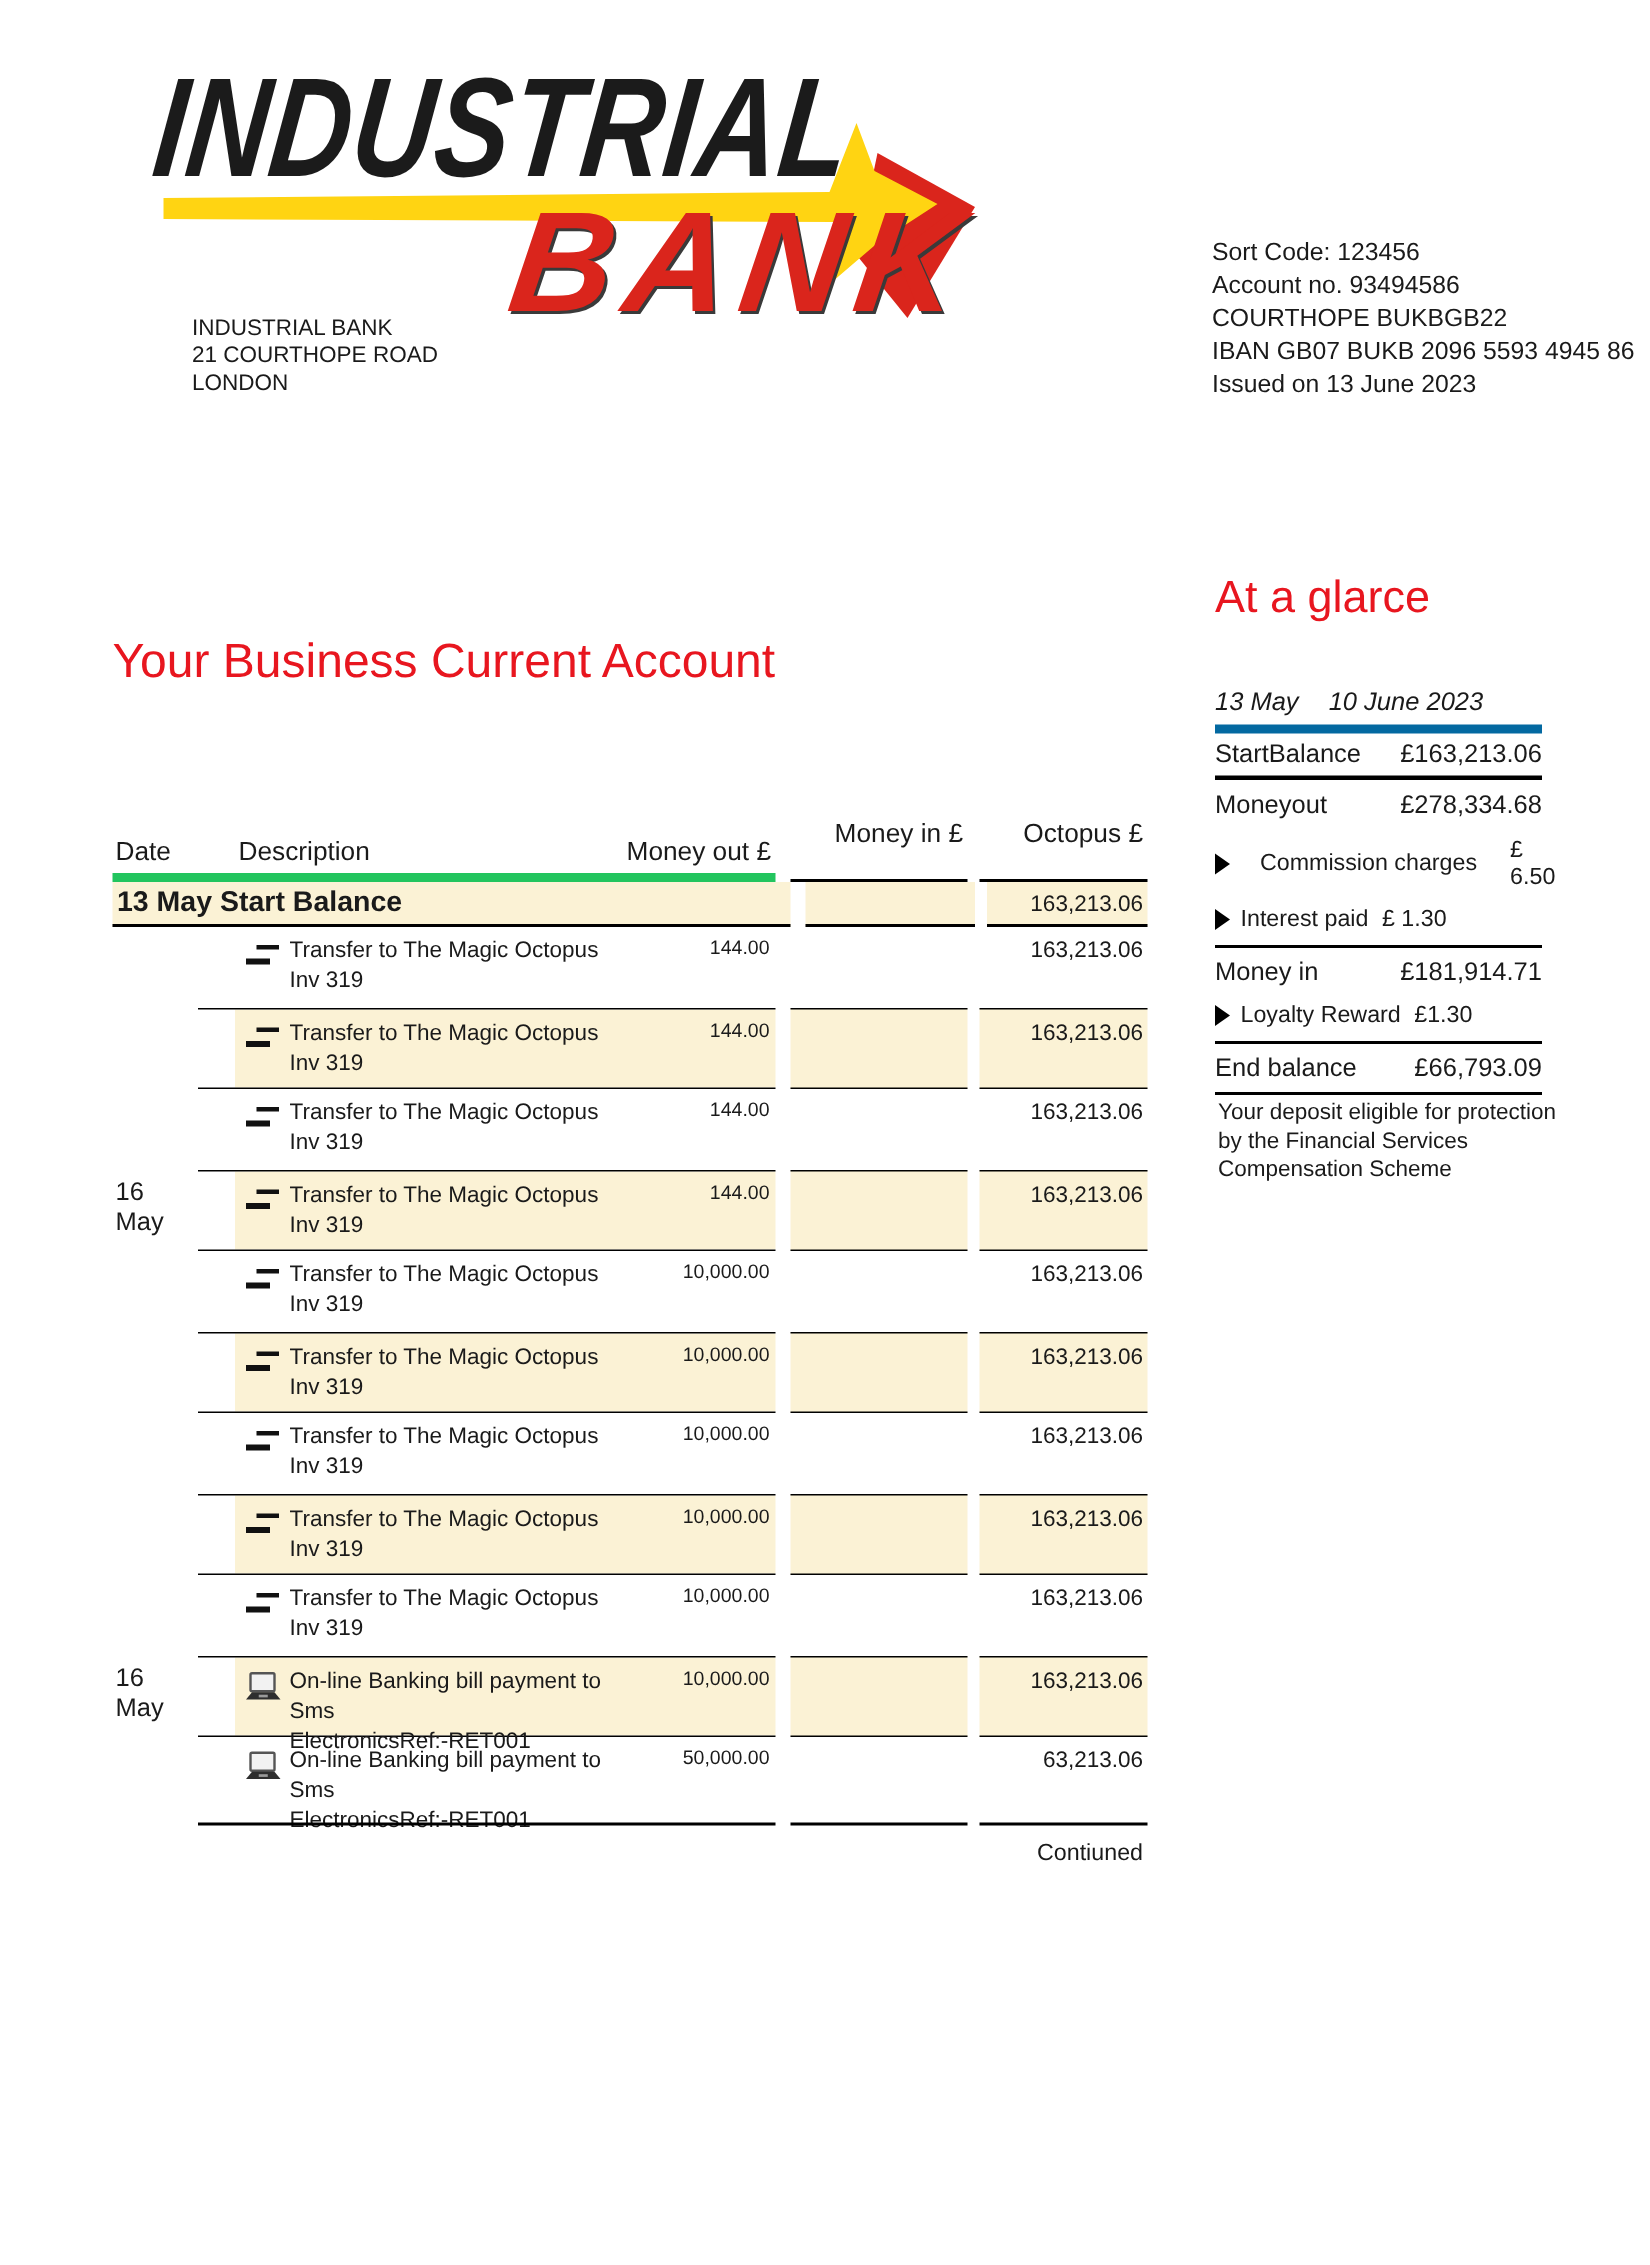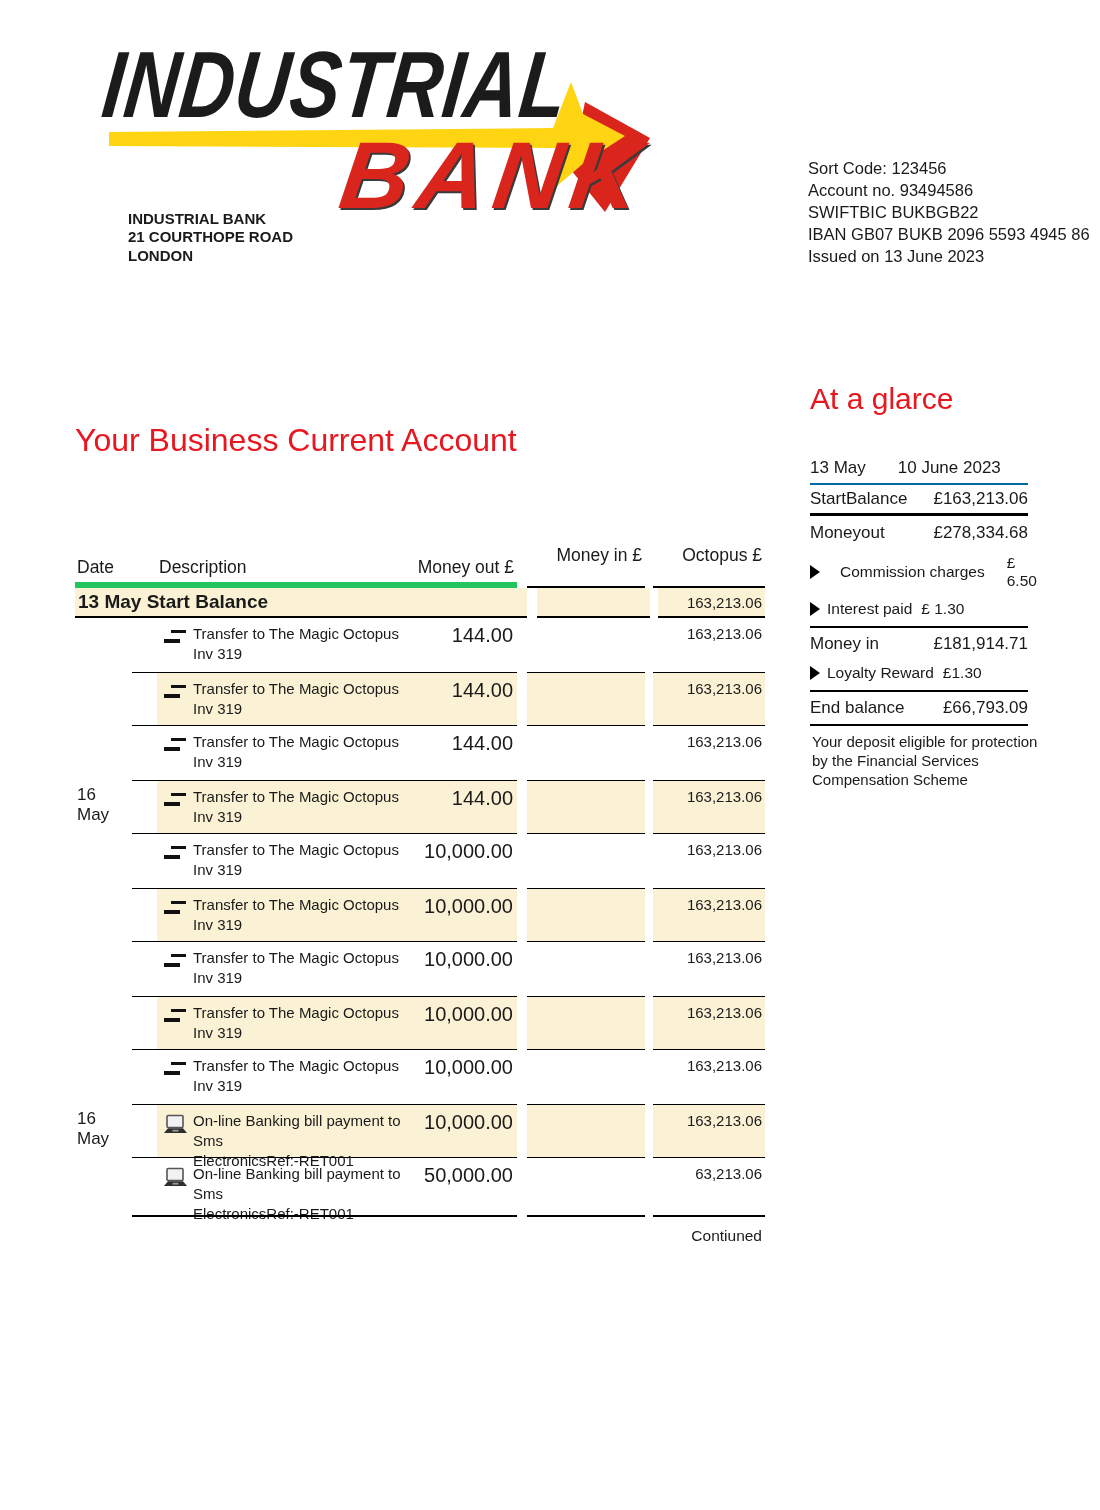--- a/index.html
+++ b/index.html
@@ -29,30 +29,30 @@
   }
   .logo-bank{
     position:absolute;left:243px;top:76px;
     font-size:95px;font-weight:900;font-style:italic;line-height:1;
     letter-spacing:8px;color:var(--logo-red);white-space:nowrap;
     transform:skewX(-8deg);transform-origin:left top;
     text-shadow:2px 2px 0 #3a3a3a;
   }
 
   
-  .bank-address{left:128px;top:210px;font-size:15px;line-height:1.23;font-weight:bold;}
+  .bank-address{left:128px;top:210px;font-size:15px;line-height:1.23;}
   .account-info{left:808px;top:158px;font-size:16.5px;line-height:1.33;}
 
   
   .page-title{left:75px;top:422px;font-size:32px;color:var(--red);}
   .glance-title{font-size:30px;color:var(--red);margin-bottom:42px;}
 
   
   .glance{left:810px;top:382px;width:218px;font-size:17px;}
-  .g-dates{display:flex;gap:32px;padding-bottom:5px;border-bottom:2px solid #0369a1;}
+  .g-dates{display:flex;gap:20px;padding-bottom:5px;border-bottom:6px solid #0369a1;font-style:italic;}
   .g-row{display:flex;justify-content:space-between;}
   .g-start{padding:4px 0;border-bottom:3px solid #000;}
   .g-moneyout{padding:7px 0 2px;}
   .g-moneyin{padding:6px 0 2px;gap:36px;}
   .g-end{padding:6px 0;border-bottom:2px solid #000;}
   .g-bullet{display:flex;align-items:center;gap:7px;font-size:15.5px;}
   .g-bullet .lbl{white-space:nowrap;}
   .g-bullet .val{margin-left:2px;}
   .g-commission{padding:9px 0 2px;gap:20px;}
   .g-interest{padding:8px 0 8px;border-bottom:2px solid #000;}
@@ -85,21 +85,21 @@
   .t-row.hl .seg-a{
     background:linear-gradient(90deg, transparent 25px, var(--cream) 25px);
     border-top:1.6px solid #000;border-bottom:1.6px solid #000;
   }
   .t-row.hl .seg-b,.t-row.hl .seg-c{
     background:var(--cream);
     border-top:1.6px solid #000;border-bottom:1.6px solid #000;
   }
   .c-icon{width:36px;padding-left:5px;padding-top:2px;flex:0 0 auto;}
   .c-desc{flex:1;font-size:15px;line-height:1.32;padding-top:0;}
-  .c-mout{width:104px;text-align:right;font-size:20px;padding-right:4px;}
+  .c-mout{width:104px;text-align:right;font-size:13px;padding-right:4px;}
 
   .transfer-icon{position:relative;width:26px;height:22px;}
   .transfer-icon .b1{position:absolute;top:4px;left:9px;width:15px;height:2.5px;background:#111;}
   .transfer-icon .b2{position:absolute;top:13px;left:2px;width:16px;height:3.5px;background:#111;}
   .laptop-icon{display:block;margin-top:1px;}
 
   .t-foot{display:flex;margin-top:3px;}
   .t-foot .f-a{margin-left:57px;width:385px;border-top:2px solid #000;}
   .t-foot .seg-b,.t-foot .seg-c{border-top:2px solid #000;}
   .continued{text-align:right;font-size:15.5px;padding:10px 3px 0 0;}
@@ -118,21 +118,21 @@
 
 <div class="abs bank-address">
   <div>INDUSTRIAL BANK</div>
   <div>21 COURTHOPE ROAD</div>
   <div>LONDON</div>
 </div>
 
 <div class="abs account-info">
   <div>Sort Code: 123456</div>
   <div>Account no. 93494586</div>
-  <div>SWIFTBIC BUKBGB22</div>
+  <div>COURTHOPE BUKBGB22</div>
   <div>IBAN GB07 BUKB 2096 5593 4945 86</div>
   <div>Issued on 13 June 2023</div>
 </div>
 
 <div class="abs page-title">Your Business Current Account</div>
 
 <div class="abs glance">
   <div class="glance-title">At a glarce</div>
   <div class="g-dates">
     <span>13 May</span>

